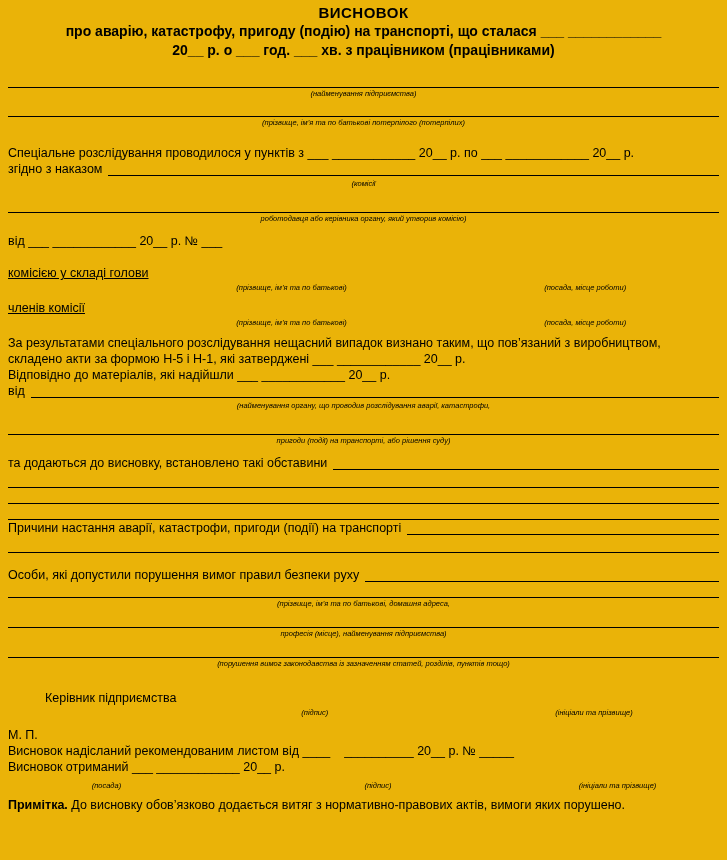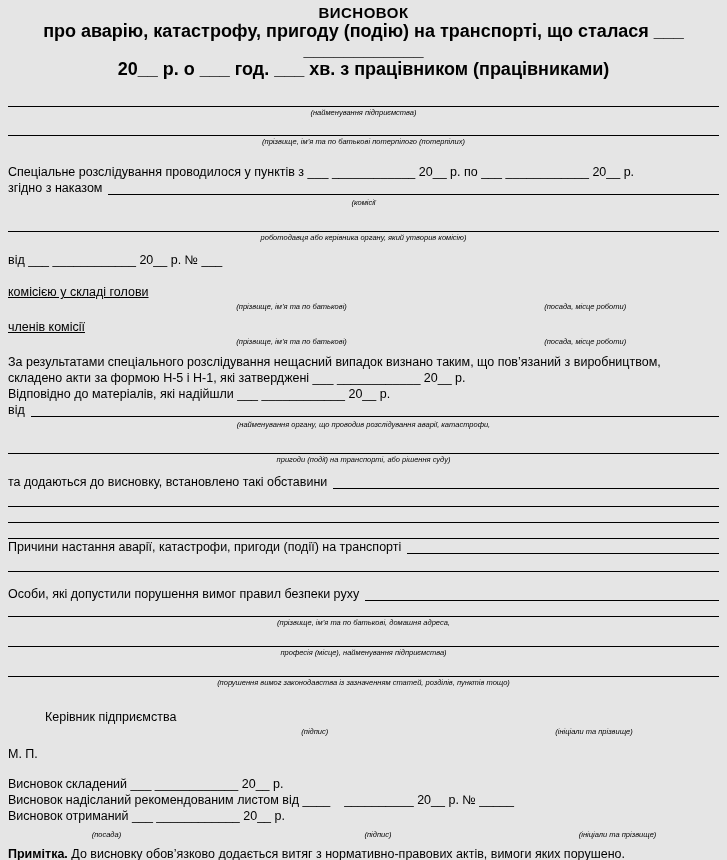--- a/index.html
+++ b/index.html
@@ -1,28 +1,28 @@
 <!DOCTYPE html>
 <html><head>
 <meta charset="utf-8">
 <style>
   html,body { margin:0; padding:0; background:#fff; }
   .page {
     position:relative;
     width:727px; height:860px;
     box-sizing:border-box;
     padding:4px 8px 0 8px;
-    background:#e5e5e5;
+    background:#eab308;
     color:#000;
     font-family:"Liberation Sans", sans-serif;
     font-size:12.5px;
     overflow:hidden;
   }
   .title  { text-align:center; font-weight:bold; font-size:15px; line-height:18px; letter-spacing:.5px; }
-  .subtitle { text-align:center; font-weight:bold; font-size:18px; line-height:19px; white-space:pre-wrap; }
+  .subtitle { text-align:center; font-weight:bold; font-size:14px; line-height:19px; white-space:pre-wrap; }
 
   .rule   { border-bottom:1.5px solid #000; height:0; }
   .caption{ font-size:7.5px; font-style:italic; text-align:center; line-height:9px; margin-top:1px; }
 
   .tline  { line-height:16px; white-space:pre-wrap; }
   .flexline { display:flex; align-items:flex-end; line-height:17px; }
   .flexline > span:first-child { white-space:pre; }
   .fill   { flex:1; border-bottom:1.5px solid #000; margin-left:6px; margin-bottom:2px; }
 
   .sigrow { display:flex; align-items:flex-start; }
@@ -150,21 +150,20 @@
       <div class="caption">(підпис)</div>
     </div>
     <div class="sigcell c2">
       <div class="sigline"></div>
       <div class="caption">(ініціали та прізвище)</div>
     </div>
   </div>
 
   <div class="tline mt10">М. П.</div>
 
-  <div class="tline mt14">Висновок складений ___ ____________ 20__ р.</div>
   <div class="tline">Висновок надісланий рекомендованим листом від ____    __________ 20__ р. № _____</div>
   <div class="tline">Висновок отриманий ___ ____________ 20__ р.</div>
 
   <div class="sigrow bottomsig mt12">
     <div class="sigcell b1">
       <div class="sigline short"></div>
       <div class="caption">(посада)</div>
     </div>
     <div class="sigcell b2">
       <div class="sigline short"></div>

